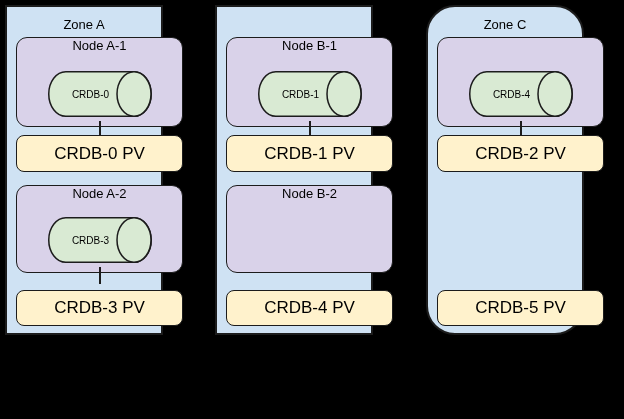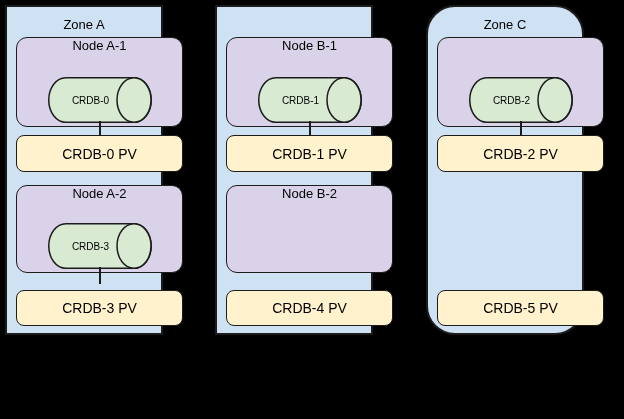--- a/index.html
+++ b/index.html
@@ -43,21 +43,21 @@
   }
   .node-row1 { top: 30px; height: 90px; }
   .node-row2 { top: 178px; height: 88px; }
   .node-label {
     padding-top: 0;
     text-align: center;
     font-size: 13px;
   }
   .cylinder {
     position: absolute;
-    bottom: 3px;
+    bottom: 9px;
     left: 50%;
     transform: translateX(-50%);
     width: 104px;
     height: 46px;
     margin-top: 24px;
   }
   .cylinder svg { display: block; }
   .pod-label {
     position: absolute;
     top: 0;
@@ -80,21 +80,21 @@
     position: absolute;
     left: 9px;
     width: 167px;
     background: #fff2cc;
     border: 1.5px solid #1c1c1c;
     border-radius: 8px;
     box-sizing: border-box;
     display: flex;
     align-items: center;
     justify-content: center;
-    font-size: 14px;
+    font-size: 17px;
   }
   .pv-row1 { top: 128px; height: 37px; }
   .pv-row2 { top: 283px; height: 36px; }
 </style>
 </head>
 <body>
 
 <div class="canvas">
 
   <div class="zone zone-a">
@@ -158,21 +158,21 @@
 
   <div class="zone zone-c">
     <div class="zone-label">Zone C</div>
 
     <div class="node node-row1">
       <div class="cylinder">
         <svg width="104" height="46" viewBox="0 0 104 46">
           <rect x="0.75" y="0.75" width="102.5" height="44.5" rx="17" ry="22.25" fill="#d9ead3" stroke="#1c1c1c" stroke-width="1.5"></rect>
           <ellipse cx="86" cy="23" rx="17" ry="22.25" fill="#d9ead3" stroke="#1c1c1c" stroke-width="1.5"></ellipse>
         </svg>
-        <span class="pod-label">CRDB-2</span>
+        <span class="pod-label">CRDB-4</span>
       </div>
     </div>
     <div class="connector conn-row1"></div>
     <div class="pv pv-row1">
       <span>CRDB-2 PV</span>
     </div>
 
     <div class="pv pv-row2">
       <span>CRDB-5 PV</span>
     </div>

